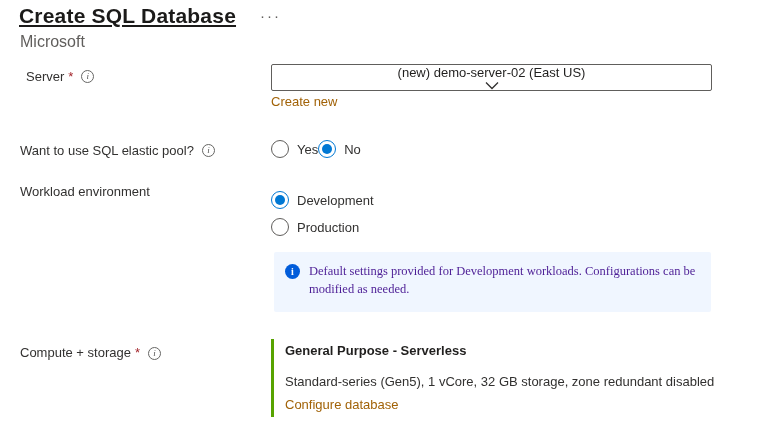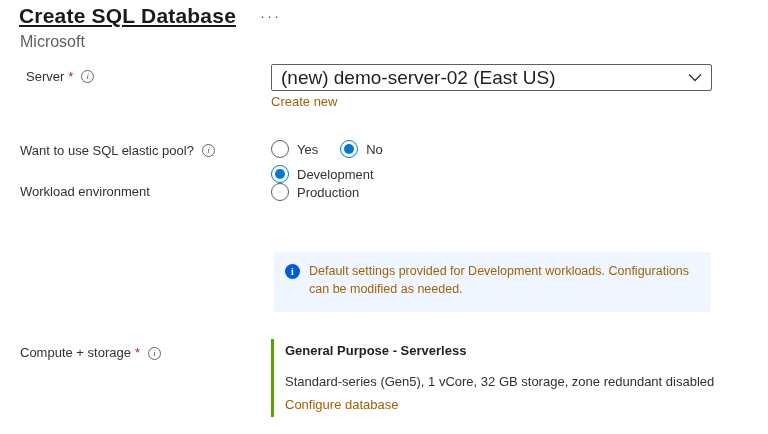--- a/index.html
+++ b/index.html
@@ -17,40 +17,40 @@
                align-items:center; justify-content:center; font-size:9px; line-height:1; color:#555;
                font-family:"Liberation Serif", serif; font-style:italic; margin-left:3px; }
 
   .lg-server { left:26px; top:69px; }
   .lg-pool { left:20px; top:143px; }
   .lg-workload { left:20px; top:184px;align-items:center; }
   .lg-compute { left:20px; top:345px;align-items:flex-end; }
 
   .select-box { position:absolute; left:271px; top:64px; width:441px; height:27px; border:1px solid #605e5c;
                 border-radius:2px; background:#fff; display:flex; align-items:center; justify-content:space-between;
-                padding:0 9px; font-size:19px; color:#201f1e; cursor:pointer; }
+                padding:0 9px; font-size:13px; color:#201f1e; cursor:pointer;flex-direction:column; }
   .select-box .chev { display:flex; align-items:center; }
 
   .link { font-size:13px; color:#a16207; cursor:pointer; text-decoration:none; }
   .create-new { position:absolute; left:271px; top:94px; }
 
-  .radio-row { position:absolute; left:271px; top:140px; display:flex; align-items:center; gap:22px; }
-  .radio-col { position:absolute; left:271px; top:165px; display:flex; flex-direction:column; }
+  .radio-row { position:absolute; left:271px; top:140px; display:flex; align-items:center; }
+  .radio-col { position:absolute; left:271px; top:191px; display:flex; flex-direction:column; gap:9px; }
   .radio-item { display:flex; align-items:center; gap:8px; font-size:13px; color:#323130; cursor:pointer; }
   .radio-circle { width:18px; height:18px; border-radius:50%; border:1px solid #605e5c; background:#fff;
                   display:flex; align-items:center; justify-content:center; flex:0 0 auto; }
   .radio-item.checked .radio-circle { border:1px solid #0078d4; }
   .radio-item.checked .radio-circle::after { content:""; width:10px; height:10px; border-radius:50%; background:#0078d4; }
 
   .info-banner { position:absolute; left:274px; top:252px; width:437px; height:60px; background:#f0f6ff;
                  border-radius:2px; display:flex; padding:11px 12px 0 11px; }
   .banner-icon { width:15px; height:15px; border-radius:50%; background:#015cda; color:#fff; flex:0 0 auto;
                  display:flex; align-items:center; justify-content:center; font-size:10px; font-weight:700;
                  font-family:"Liberation Serif", serif; margin-right:9px; margin-top:1px; }
-  .banner-text { font-size:12.5px; line-height:1.42; color:#a16207; width:398px; }
+  .banner-text { font-size:12.5px; line-height:1.42; color:#4c1d95; width:398px;font-family:Liberation Serif, serif; }
 
   .compute-section { position:absolute; left:271px; top:339px; width:460px; border-left:3px solid #57a300;
                      padding:4px 0 4px 11px; }
   .compute-tier { font-size:13px; font-weight:700; color:#201f1e; }
   .compute-details { font-size:13px; color:#323130; margin-top:16px; }
   .compute-link { display:inline-block; margin-top:8px; }
 </style>
 </head>
 <body>
 

